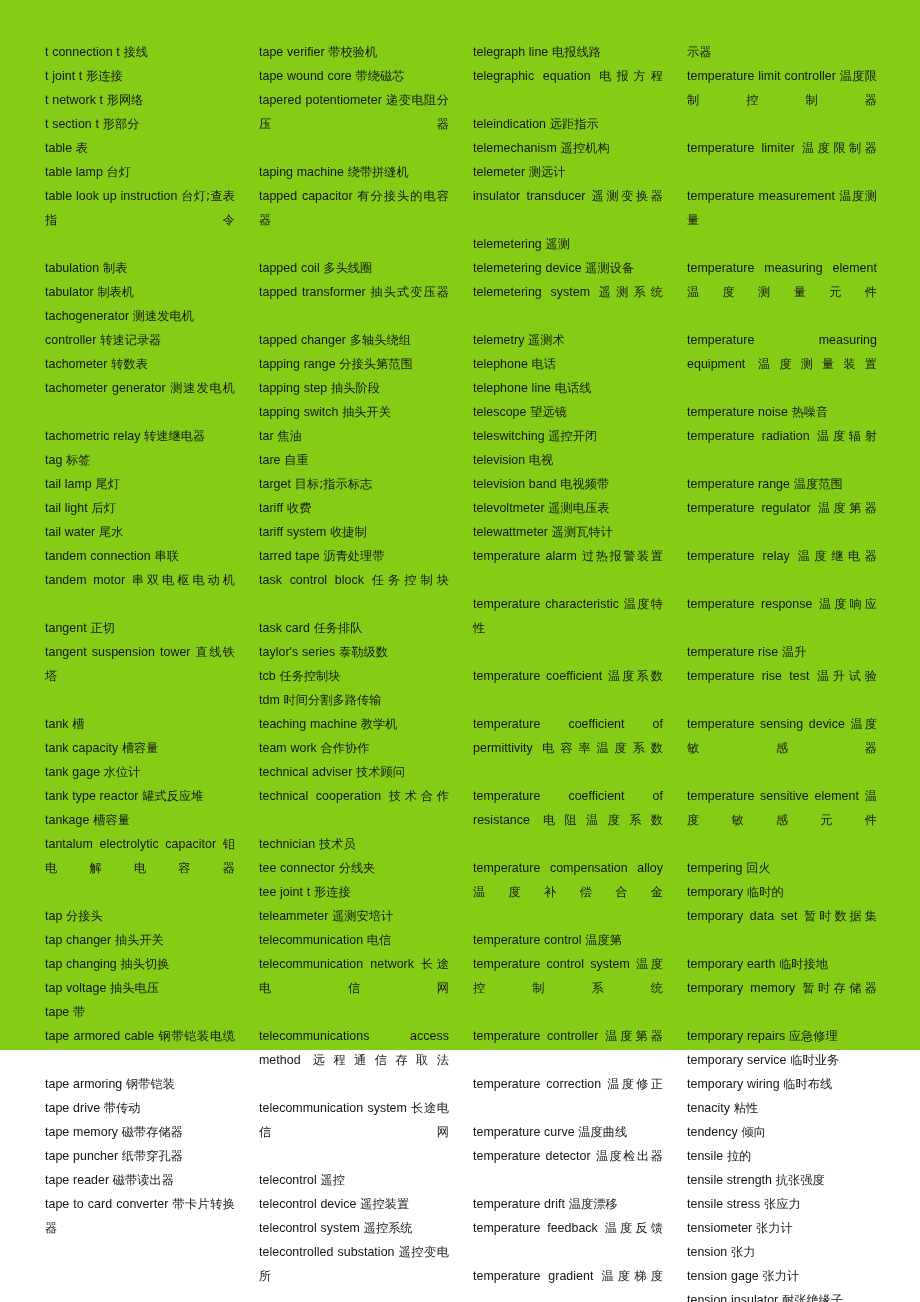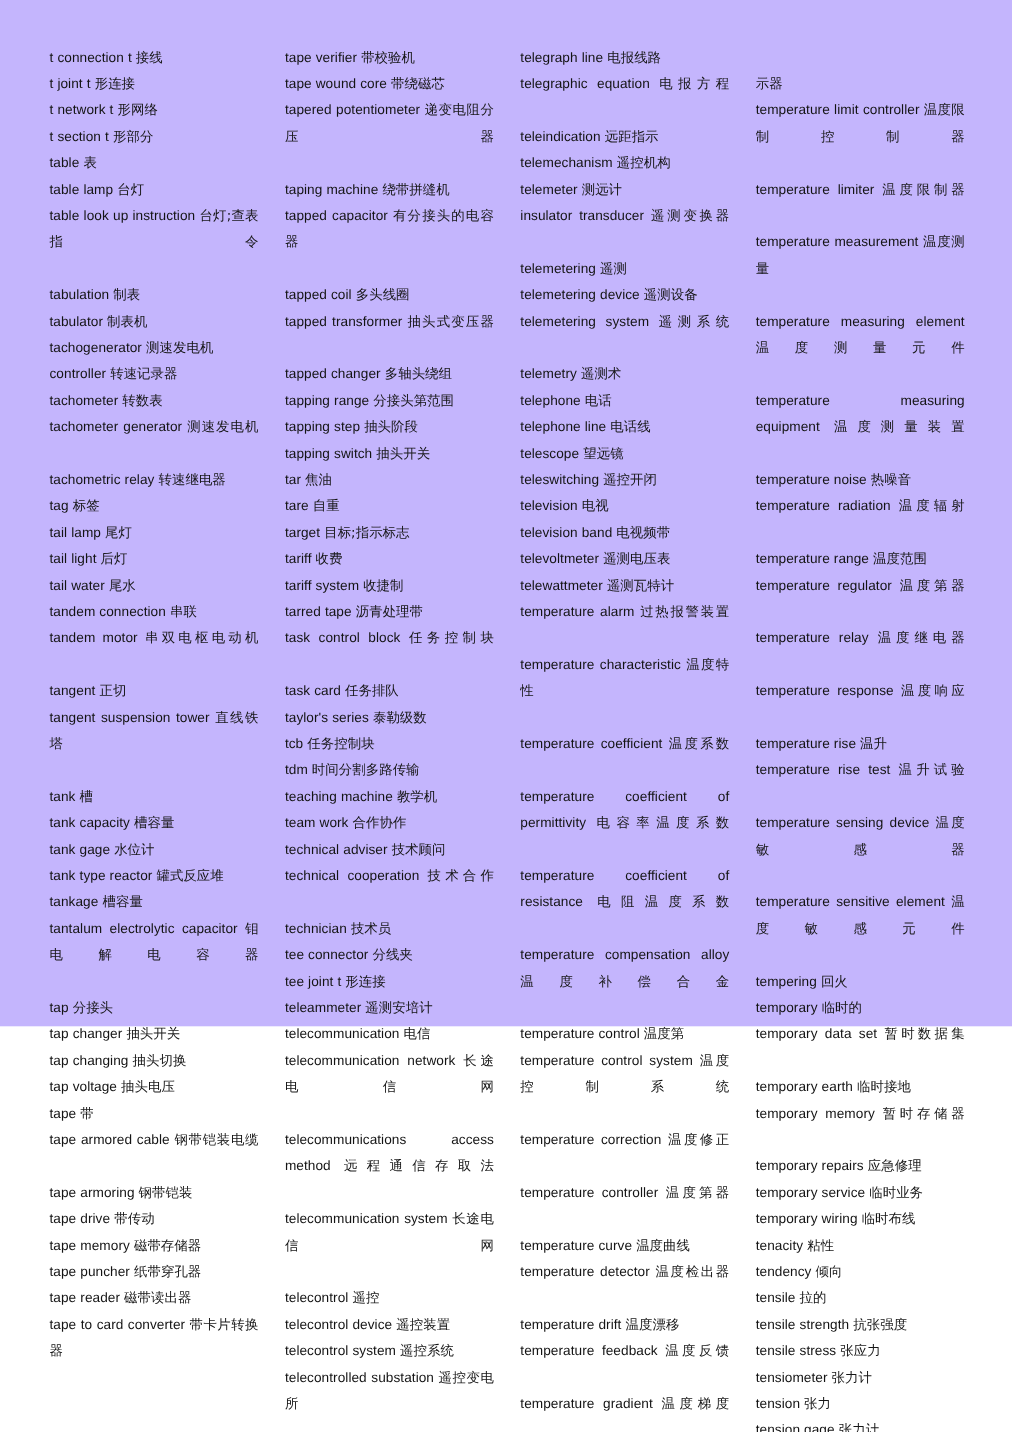--- a/index.html
+++ b/index.html
@@ -13,22 +13,22 @@
     height: 1302px;
     font-family: "Liberation Sans", "DejaVu Sans", sans-serif;
     color: #1a1a1a;
     overflow: hidden;
   }
   #page {
     position: absolute;
     left: 0;
     top: 0;
     width: 920px;
-    height: 933px;
-    background: #c4b5fd;
+    height: 1050px;
+    background: #84cc16;
   }
   #columns {
     position: absolute;
     left: 45px;
     top: 40px;
     width: 838px;
     height: 1195px;
     display: flex;
     flex-direction: row;
     gap: 24px;
@@ -45,21 +45,20 @@
     margin: 0;
     padding: 0;
     color: #141414;
     letter-spacing: 0.05px;
     word-spacing: 0.2px;
     -webkit-font-smoothing: antialiased;
   }
   
   .entry.frag {
     text-align: left;
-    margin-top: 24px;
   }
   .entry .cn {
     font-family: "DejaVu Sans", "Liberation Sans", sans-serif;
     font-size: 12.2px;
     color: #161616;
   }
   .entry .en {
     font-family: "Liberation Sans", "DejaVu Sans", sans-serif;
   }
   
@@ -178,22 +177,22 @@
         <p class="entry nojust"><span class="en">televoltmeter</span> <span class="cn">遥测电压表</span></p>
         <p class="entry nojust"><span class="en">telewattmeter</span> <span class="cn">遥测瓦特计</span></p>
         <p class="entry"><span class="en">temperature alarm</span> <span class="cn">过热报警装置</span></p>
         <p class="entry"><span class="en">temperature characteristic</span> <span class="cn">温度特性</span></p>
         <p class="entry"><span class="en">temperature coefficient</span> <span class="cn">温度系数</span></p>
         <p class="entry"><span class="en">temperature coefficient of permittivity</span> <span class="cn">电容率温度系数</span></p>
         <p class="entry"><span class="en">temperature coefficient of resistance</span> <span class="cn">电阻温度系数</span></p>
         <p class="entry"><span class="en">temperature compensation alloy</span> <span class="cn">温度补偿合金</span></p>
         <p class="entry nojust"><span class="en">temperature control</span> <span class="cn">温度第</span></p>
         <p class="entry"><span class="en">temperature control system</span> <span class="cn">温度控制系统</span></p>
+        <p class="entry"><span class="en">temperature controller</span> <span class="cn">温度第器</span></p>
         <p class="entry"><span class="en">temperature correction</span> <span class="cn">温度修正</span></p>
-        <p class="entry"><span class="en">temperature controller</span> <span class="cn">温度第器</span></p>
         <p class="entry nojust"><span class="en">temperature curve</span> <span class="cn">温度曲线</span></p>
         <p class="entry"><span class="en">temperature detector</span> <span class="cn">温度检出器</span></p>
         <p class="entry nojust"><span class="en">temperature drift</span> <span class="cn">温度漂移</span></p>
         <p class="entry"><span class="en">temperature feedback</span> <span class="cn">温度反馈</span></p>
         <p class="entry"><span class="en">temperature gradient</span> <span class="cn">温度梯度</span></p>
       </div>
       <div class="column">
         <p class="entry nojust frag"><span class="cn">示器</span></p>
         <p class="entry"><span class="en">temperature limit controller</span> <span class="cn">温度限制控制器</span></p>
         <p class="entry"><span class="en">temperature limiter</span> <span class="cn">温度限制器</span></p>

